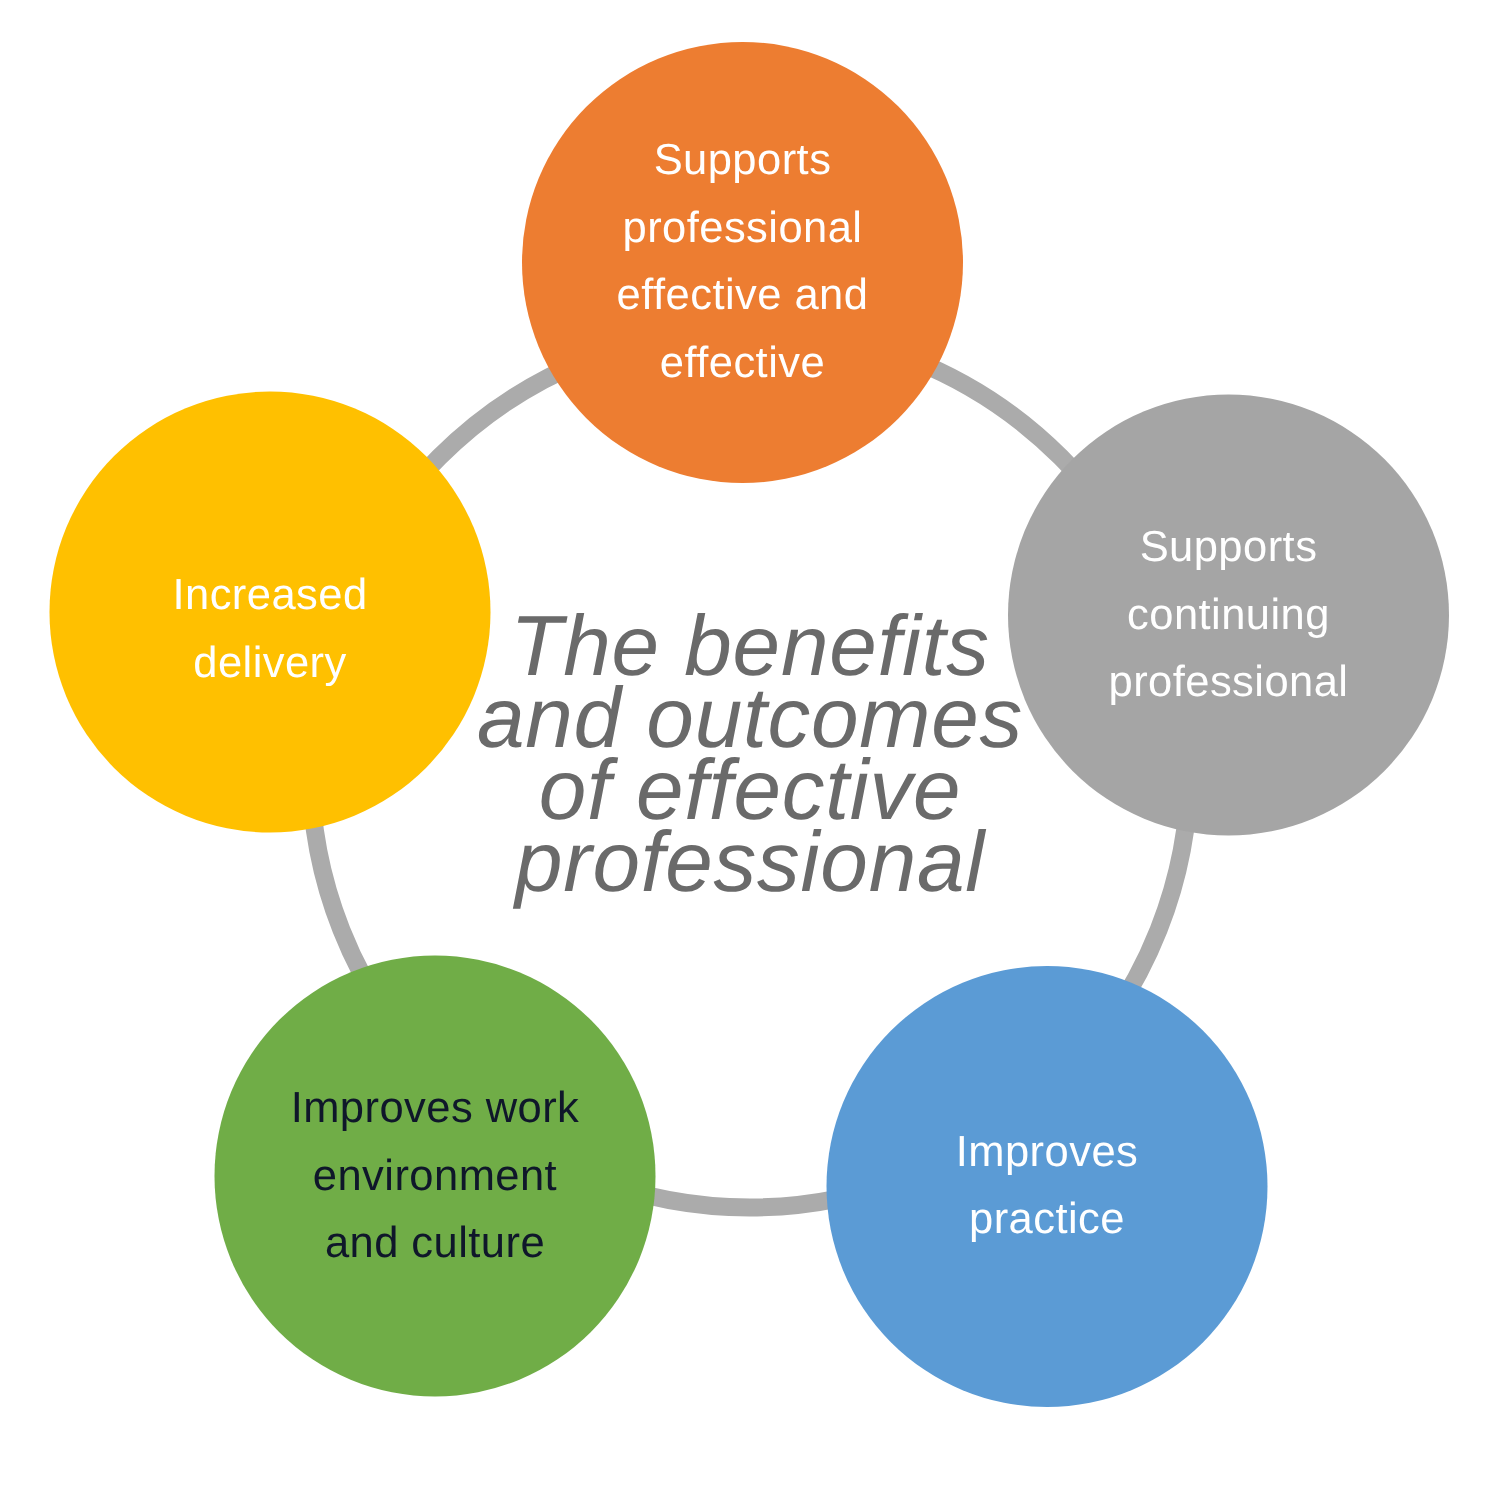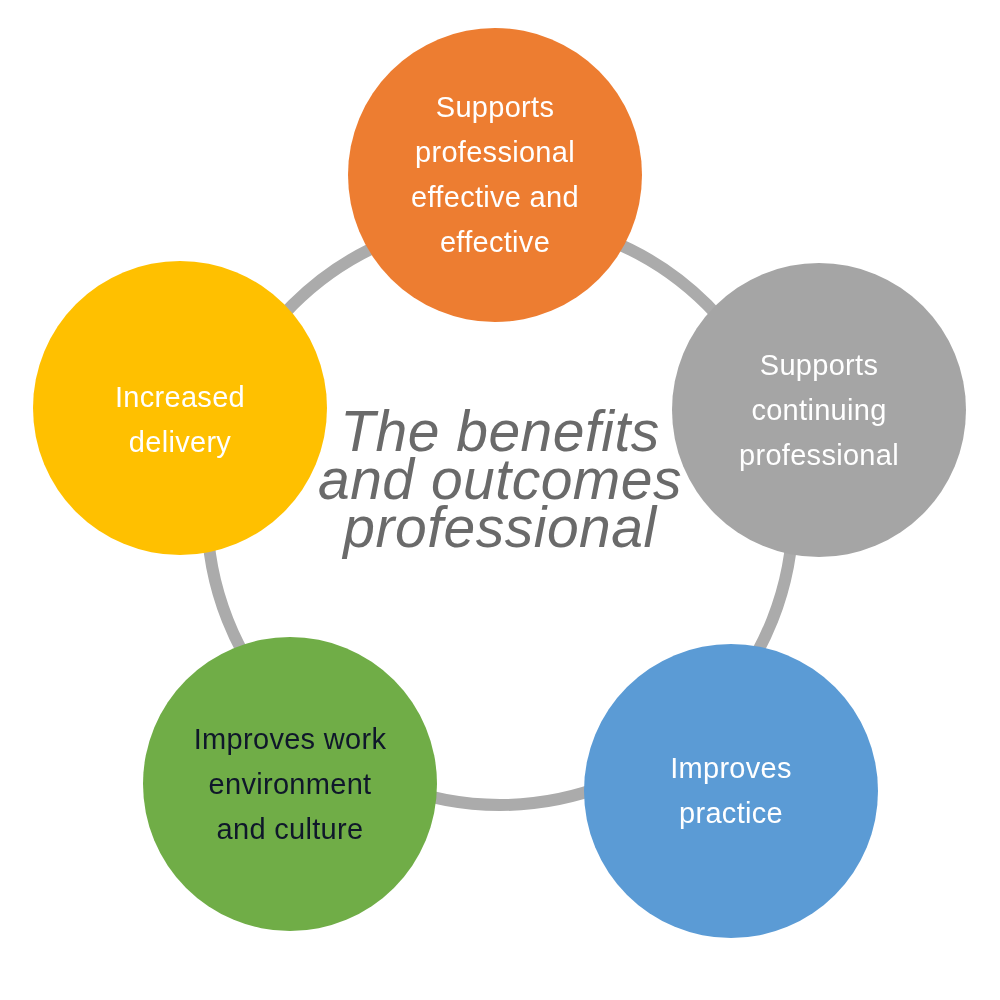--- a/index.html
+++ b/index.html
@@ -24,21 +24,21 @@
   .node .label {
     font-size: 29px;
     line-height: 45px;
     letter-spacing: 0.3px;
     font-weight: 400;
   }
   .node .label div { white-space: nowrap; text-align: center; }
 
   .node-top         { left: 348px; top: 28px;  }
   .node-upper-right { left: 672px; top: 263px; }
-  .node-lower-right { left: 584px; top: 644px; }
+  .node-lower-right { left: 551px; top: 644px; }
   .node-lower-left  { left: 143px; top: 637px; }
   .node-upper-left  { left: 33px;  top: 261px; }
 
   .title {
     position: absolute;
     left: 0; top: 407px;
     width: 1000px;
     text-align: center;
     font-size: 57px;
     line-height: 48px;
@@ -92,16 +92,17 @@
   <div class="node node-upper-left" style="background-color: rgb(255, 192, 0);">
     <div class="label" style="color: rgb(255, 255, 255); margin-top: 24px;">
       <div>Increased</div>
       <div>delivery</div>
     </div>
   </div>
 
   <div class="title" style="color: rgb(106, 106, 106);">
     <div>The benefits</div>
     <div>and outcomes</div>
+    <div>of effective</div>
     <div>professional</div>
   </div>
 
 </div>
 
 </body></html>

